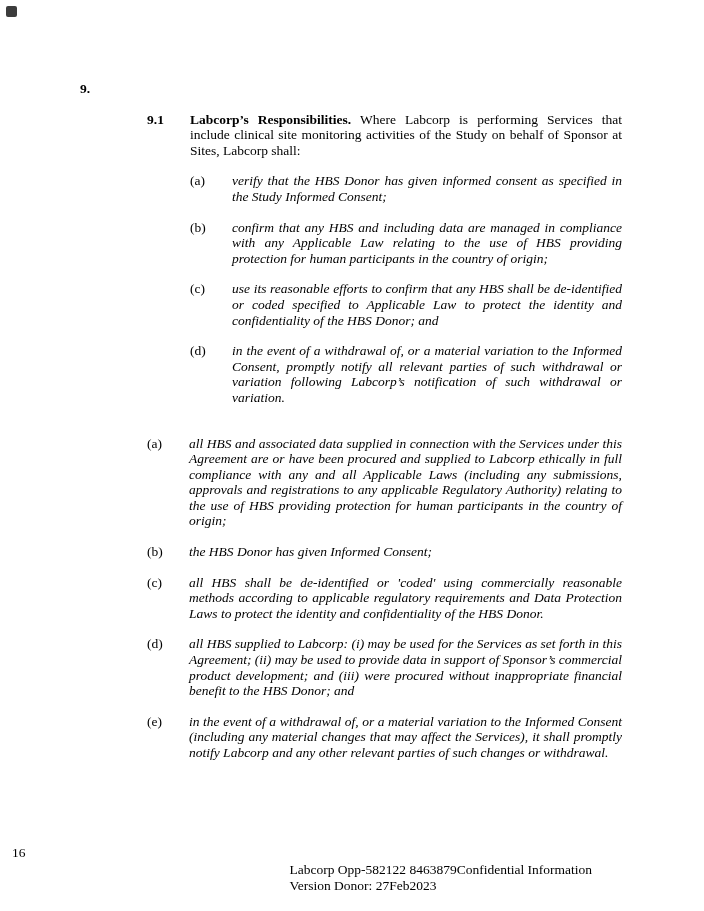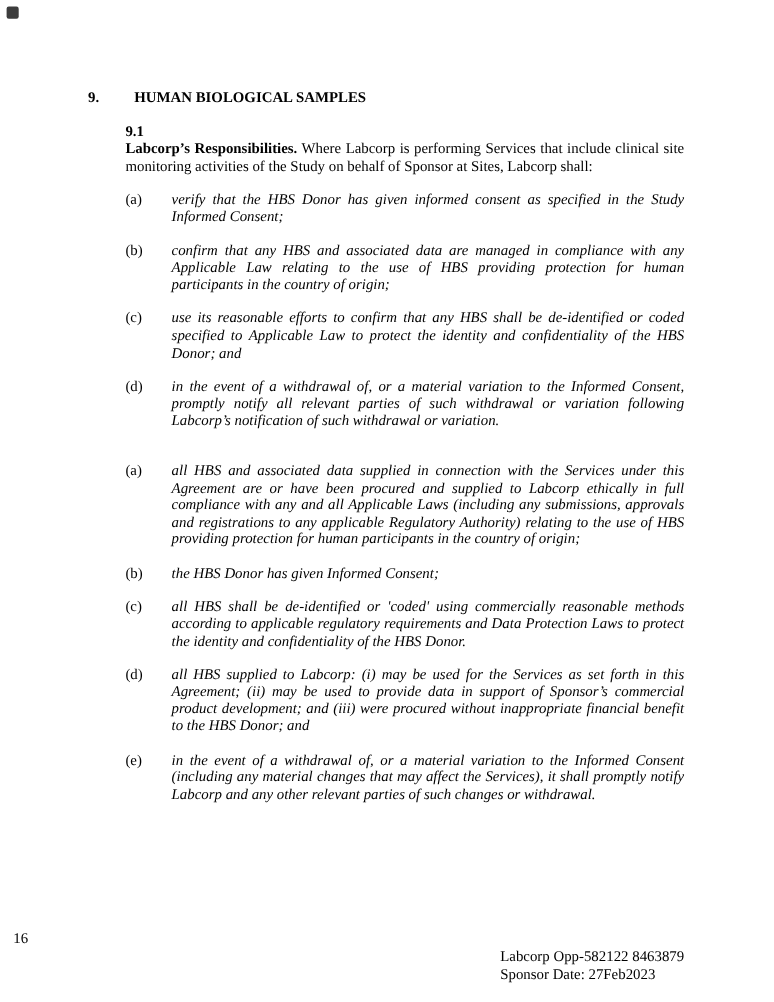--- a/index.html
+++ b/index.html
@@ -33,23 +33,22 @@
     top: 81px;
     width: 542px;
   }
   .section-heading {
     display: flex;
     font-weight: bold;
   }
   .sec-num { width: 42px; flex: none; }
   .subsection {
     display: flex;
-    margin-left: 34px;
+    margin-left: 67px;
     margin-top: 15px;
-    flex-direction: column;
   }
   .sub-num {
     width: 43px;
     flex: none;
     font-weight: bold;
   }
   .sub-body { flex: 1; min-width: 0; }
   .intro {
     margin: 0;
     text-align: justify;
@@ -88,36 +87,35 @@
 </head>
 <body>
 
 <div class="page">
   <div class="scan-artifact"></div>
 
   <div class="content">
 
     <div class="section-heading">
       <span class="sec-num">9.</span>
-      <span class="sec-title">HUMAN BIOLOGICAL SAMPLES</span>
     </div>
 
     <div class="subsection">
       <span class="sub-num">9.1</span>
       <div class="sub-body">
         <p class="intro"><span class="runin">Labcorp’s Responsibilities.</span><span> Where Labcorp is performing Services that include clinical site monitoring activities of the Study on behalf of Sponsor at Sites, Labcorp shall:</span></p>
 
         <div class="item">
           <span class="item-label">(a)</span>
           <p class="item-text">verify that the HBS Donor has given informed consent as specified in the Study Informed Consent;</p>
         </div>
 
         <div class="item">
           <span class="item-label">(b)</span>
-          <p class="item-text">confirm that any HBS and associated data are managed in compliance with any Applicable Law relating to the use of HBS providing protection for human participants in the country of origin;</p>
+          <p class="item-text">confirm that any HBS and including data are managed in compliance with any Applicable Law relating to the use of HBS providing protection for human participants in the country of origin;</p>
         </div>
 
         <div class="item">
           <span class="item-label">(c)</span>
           <p class="item-text">use its reasonable efforts to confirm that any HBS shall be de-identified or coded specified to Applicable Law to protect the identity and confidentiality of the HBS Donor; and</p>
         </div>
 
         <div class="item">
           <span class="item-label">(d)</span>
           <p class="item-text">in the event of a withdrawal of, or a material variation to the Informed Consent, promptly notify all relevant parties of such withdrawal or variation following Labcorp’s notification of such withdrawal or variation.</p>
@@ -155,16 +153,17 @@
       </div>
     </div>
 
   </div>
 
   <div class="page-number">16</div>
 
   <div class="footer-row">
     <div class="footer-left">
       <div>Labcorp Opp-582122 8463879</div>
-      <div>Sponsor Date: 27Feb2023</div>
+      <div>Version Donor: 27Feb2023</div>
     </div>
+    <div class="footer-right">Confidential Information</div>
   </div>
 </div>
 
 </body></html>

